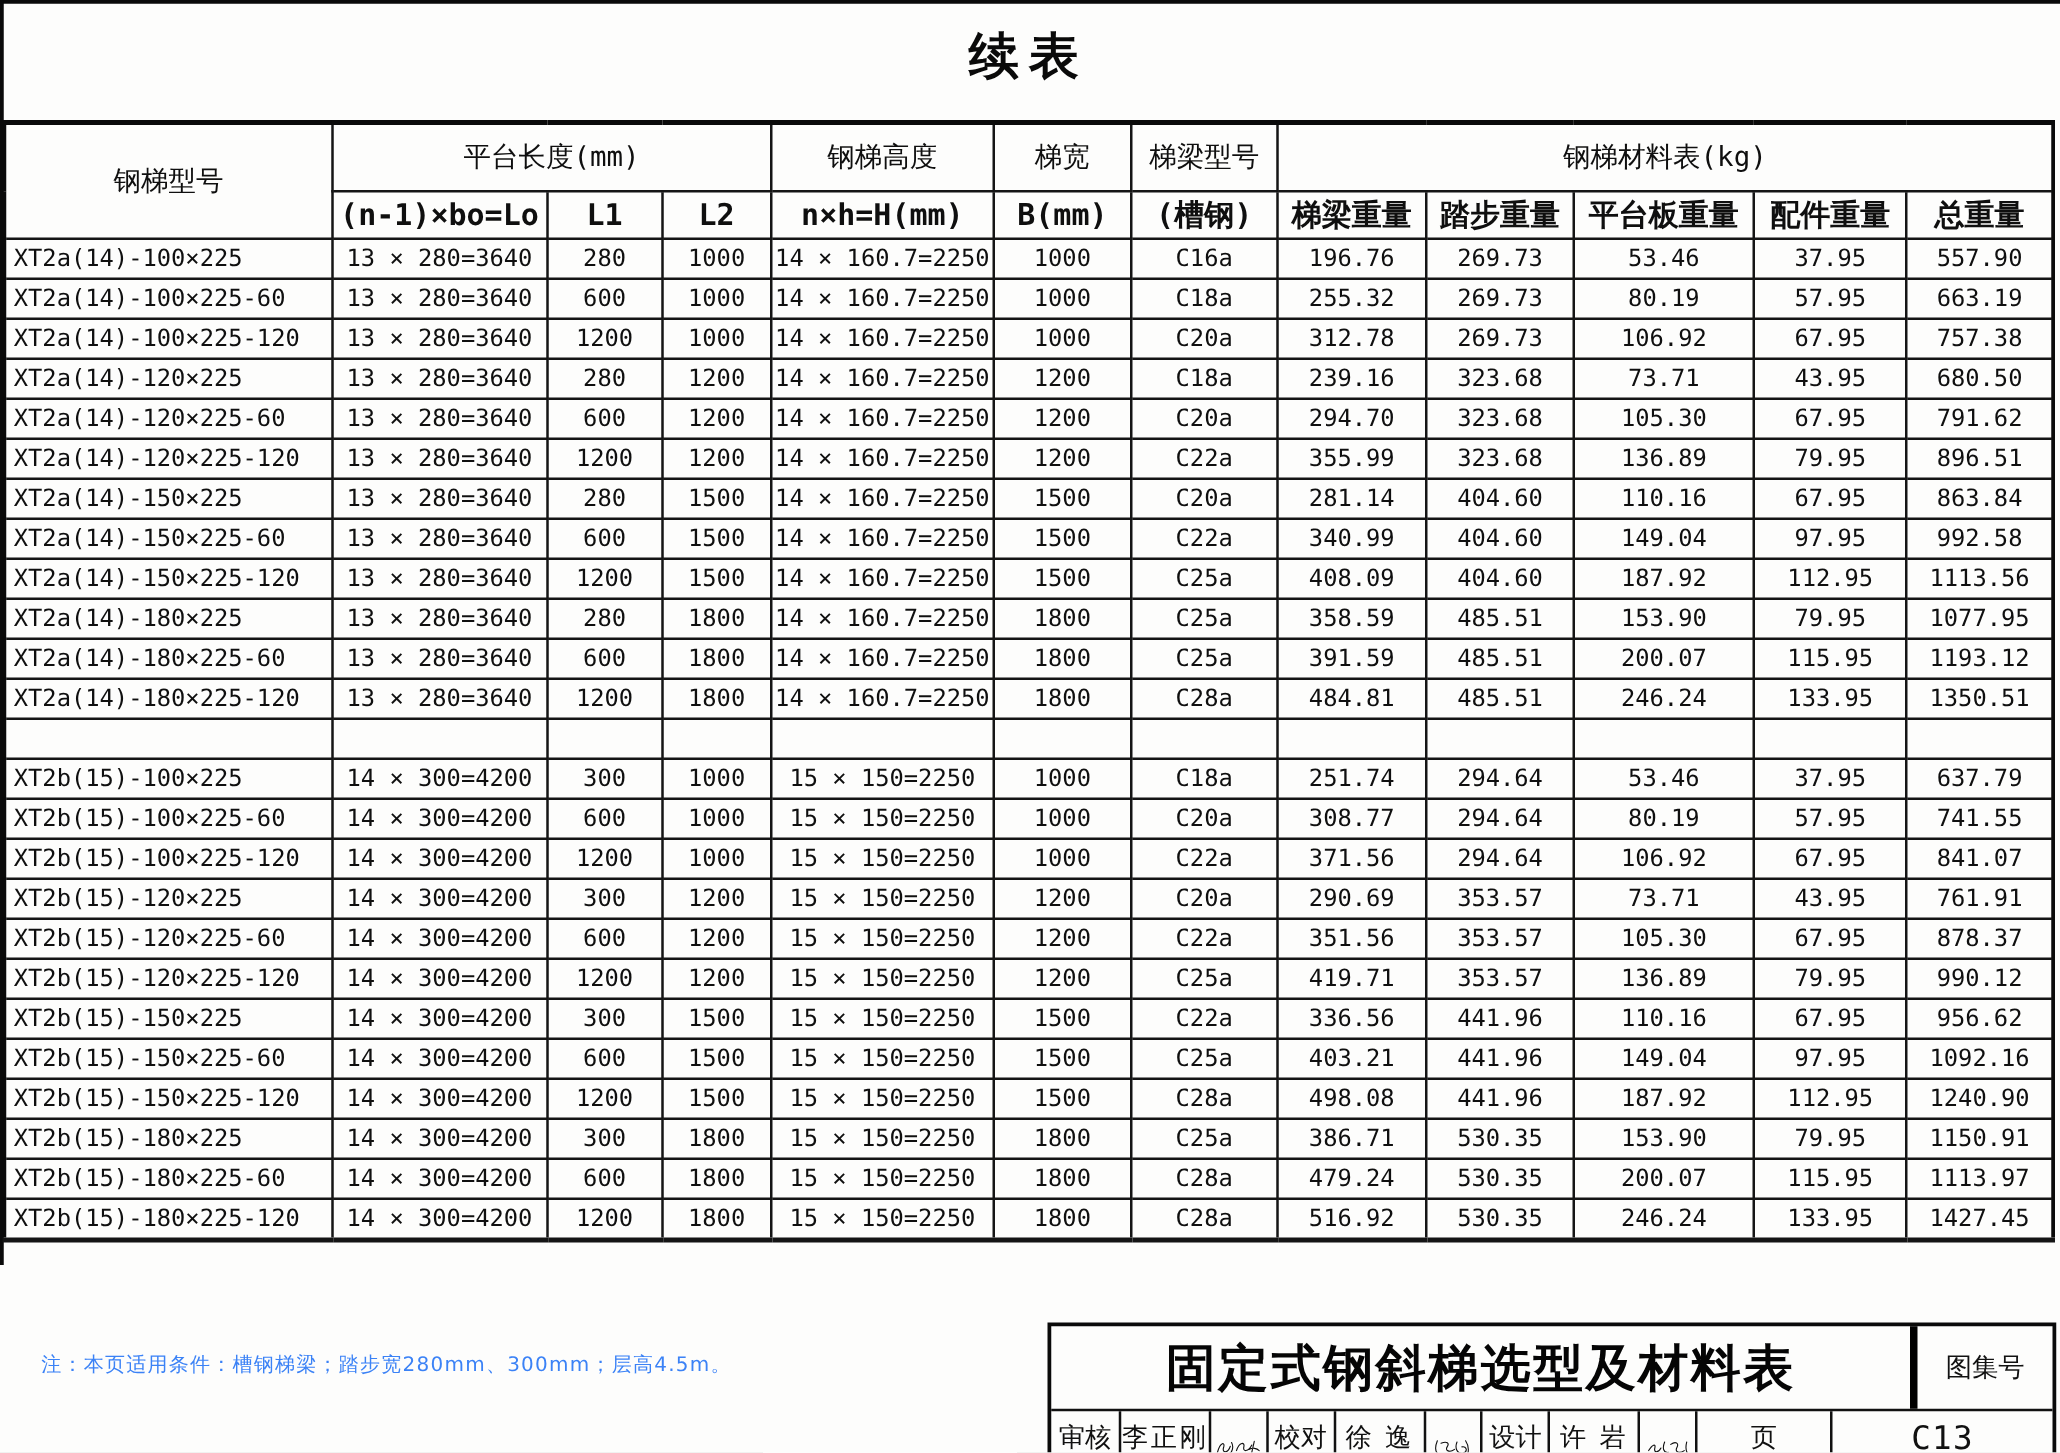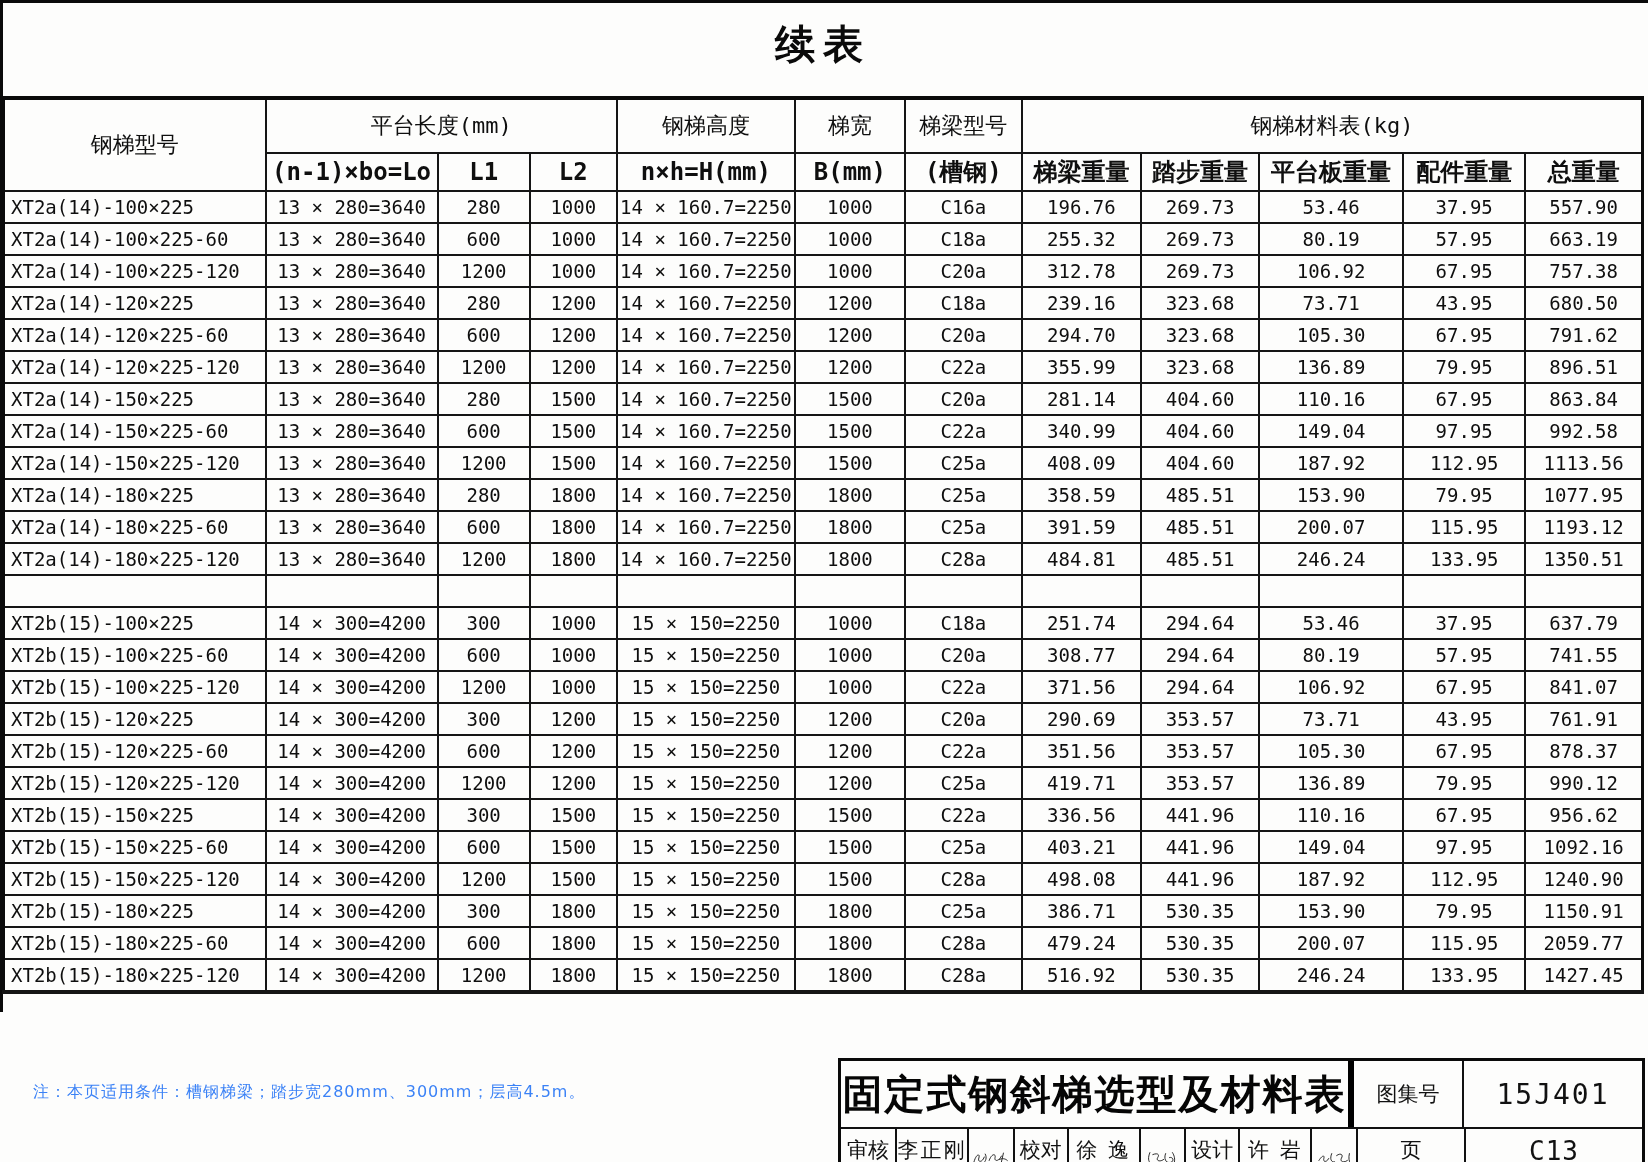--- a/index.html
+++ b/index.html
@@ -452,21 +452,21 @@
           <td>14 × 300=4200</td>
           <td>600</td>
           <td>1800</td>
           <td>15 × 150=2250</td>
           <td>1800</td>
           <td>C28a</td>
           <td>479.24</td>
           <td>530.35</td>
           <td>200.07</td>
           <td>115.95</td>
-          <td>2059.77</td>
+          <td>1113.97</td>
         </tr>
         <tr>
           <td class="model">XT2b(15)-180×225-120</td>
           <td>14 × 300=4200</td>
           <td>1200</td>
           <td>1800</td>
           <td>15 × 150=2250</td>
           <td>1800</td>
           <td>C28a</td>
           <td>516.92</td>
@@ -477,21 +477,20 @@
         </tr>
       </tbody>
   </table>
 
   <div class="note">注：本页适用条件：槽钢梯梁；踏步宽280mm、300mm；层高4.5m。</div>
 
   <div class="title-block">
     <div class="tb-row1">
       <div class="tb-title">固定式钢斜梯选型及材料表</div>
       <div class="tb-atlas-label">图集号</div>
-      <div class="tb-atlas-no">15J401</div>
     </div>
     <div class="tb-row2">
       <div class="tb-cell tb-lbl">审核</div>
       <div class="tb-cell tb-nm">李正刚</div>
       <div class="tb-cell tb-sig">
         <svg viewBox="0 0 80 30" preserveAspectRatio="xMidYMid meet">
           <path d="M6 23 C11 5,19 6,16 15 C13 24,23 25,27 13 M29 7 C33 14,30 23,25 25 M37 20 C42 5,51 6,49 14 C47 22,56 23,62 11 M66 5 L61 27 M58 18 C63 15,70 16,74 20" fill="none" stroke="#101010" stroke-width="1.8" stroke-linecap="round"></path>
         </svg>
       </div>
       <div class="tb-cell tb-lbl">校对</div>

